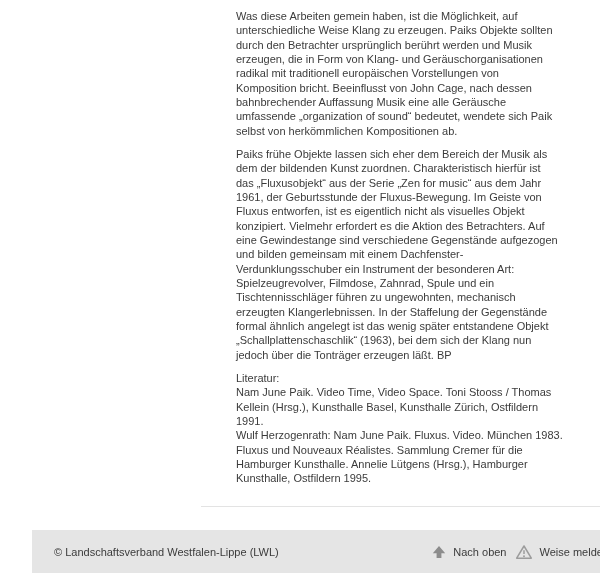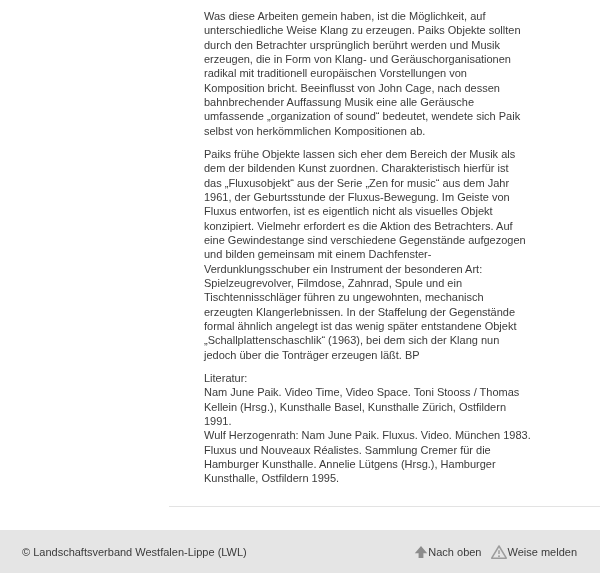--- a/index.html
+++ b/index.html
@@ -8,20 +8,21 @@
     height: 573px;
     overflow: hidden;
     background: #ffffff;
     font-family: "Liberation Sans", sans-serif;
   }
   .page {
     position: relative;
     width: 536px;
     height: 573px;
     background: #ffffff;
+    margin-left: 32px;
   }
   .content {
     position: absolute;
     left: 204px;
     top: 9px;
     width: 386px;
   }
   .content p {
     font-size: 11px;
     line-height: 14.33px;
@@ -54,20 +55,21 @@
     color: #3b3b3b;
   }
   .footer-links {
     display: flex;
     align-items: center;
     gap: 8px;
   }
   .footer-link {
     display: flex;
     align-items: center;
+    gap: 7px;
     font-size: 11px;
     color: #3b3b3b;
     text-decoration: none;
     cursor: pointer;
   }
   .footer-link svg { display: block; }
 </style>
 </head>
 <body>
 

